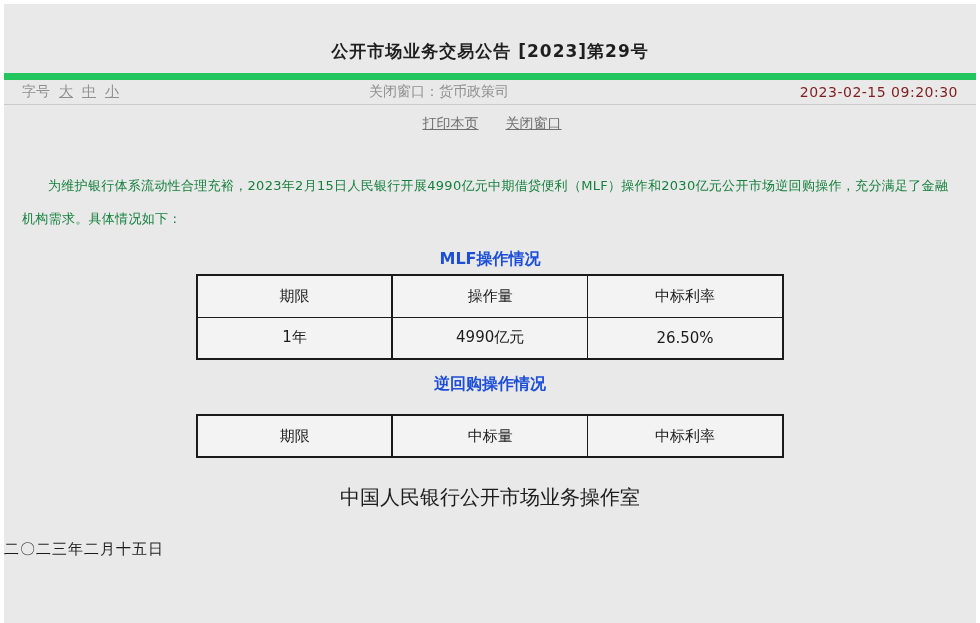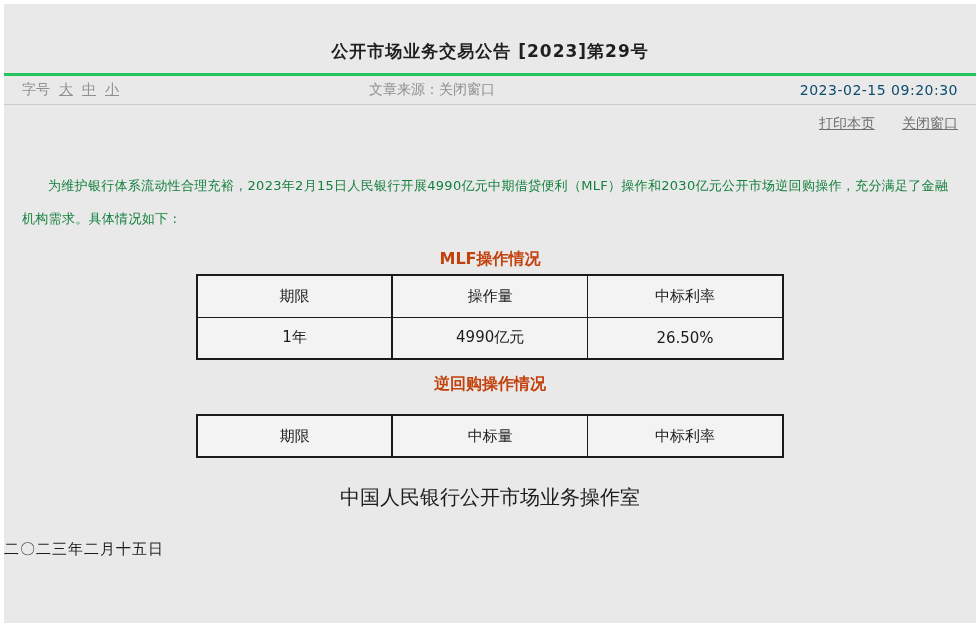--- a/index.html
+++ b/index.html
@@ -25,39 +25,39 @@
   .title-bar h1 {
     margin: 0;
     font-size: 17px;
     font-weight: bold;
     color: #1f1f1f;
     letter-spacing: 1px;
   }
   
   .info-bar {
     height: 32px;
-    border-top: 3px solid #22c55e;
+    border-top: 7px solid #22c55e;
     border-bottom: 1px solid #cbcbcb;
     display: flex; align-items: center;
     padding: 0 18px;
     font-size: 14px;
     color: #8f8f8f;
   }
   .fontsize-group { width: 347px; display: flex; align-items: center; gap: 9px; }
   .fontsize-label { color: #8f8f8f; }
   .fontsize-link {
     color: #8f8f8f; text-decoration: underline; cursor: pointer;
   }
   .source { flex: 1; color: #8f8f8f; }
-  .timestamp { color: #0c4a6e; letter-spacing: 0.5px; }
+  .timestamp { color: #7f1d1d; letter-spacing: 0.5px; }
   
   .actions {
     height: 34px;
     padding: 8px 18px 0 0;
-    text-align: right;
+    text-align: center;
   }
   .action-link {
     color: #6f6f6f;
     font-size: 14px;
     text-decoration: underline;
     margin-left: 22px;
     cursor: pointer;
   }
   
   .intro {
@@ -66,21 +66,21 @@
     line-height: 33px;
     text-indent: 2em;
     color: #15803d;
     letter-spacing: 0.3px;
   }
   .table-title {
     margin: 14px 0 0 0;
     text-align: center;
     font-size: 16px;
     font-weight: bold;
-    color: #c2410c;
+    color: #1d4ed8;
   }
   .table-title.second { margin-top: 14px; }
   table.op-table {
     width: 588px;
     margin: 4px auto 0 auto;
     border-collapse: collapse;
     border: 2px solid #1a1a1a;
     background: #f3f3f3;
   }
   table.op-table.second { margin-top: 19px; }
@@ -117,21 +117,21 @@
     <h1>公开市场业务交易公告 [2023]第29号</h1>
   </div>
 
   <div class="info-bar">
     <div class="fontsize-group">
       <span class="fontsize-label">字号</span>
       <a class="fontsize-link">大</a>
       <a class="fontsize-link">中</a>
       <a class="fontsize-link">小</a>
     </div>
-    <div class="source">文章来源：关闭窗口</div>
+    <div class="source">关闭窗口：货币政策司</div>
     <div class="timestamp">2023-02-15 09:20:30</div>
   </div>
 
   <div class="actions">
     <a class="action-link">打印本页</a>
     <a class="action-link">关闭窗口</a>
   </div>
 
   <p class="intro">为维护银行体系流动性合理充裕，2023年2月15日人民银行开展4990亿元中期借贷便利（MLF）操作和2030亿元公开市场逆回购操作，充分满足了金融机构需求。具体情况如下：</p>
 

